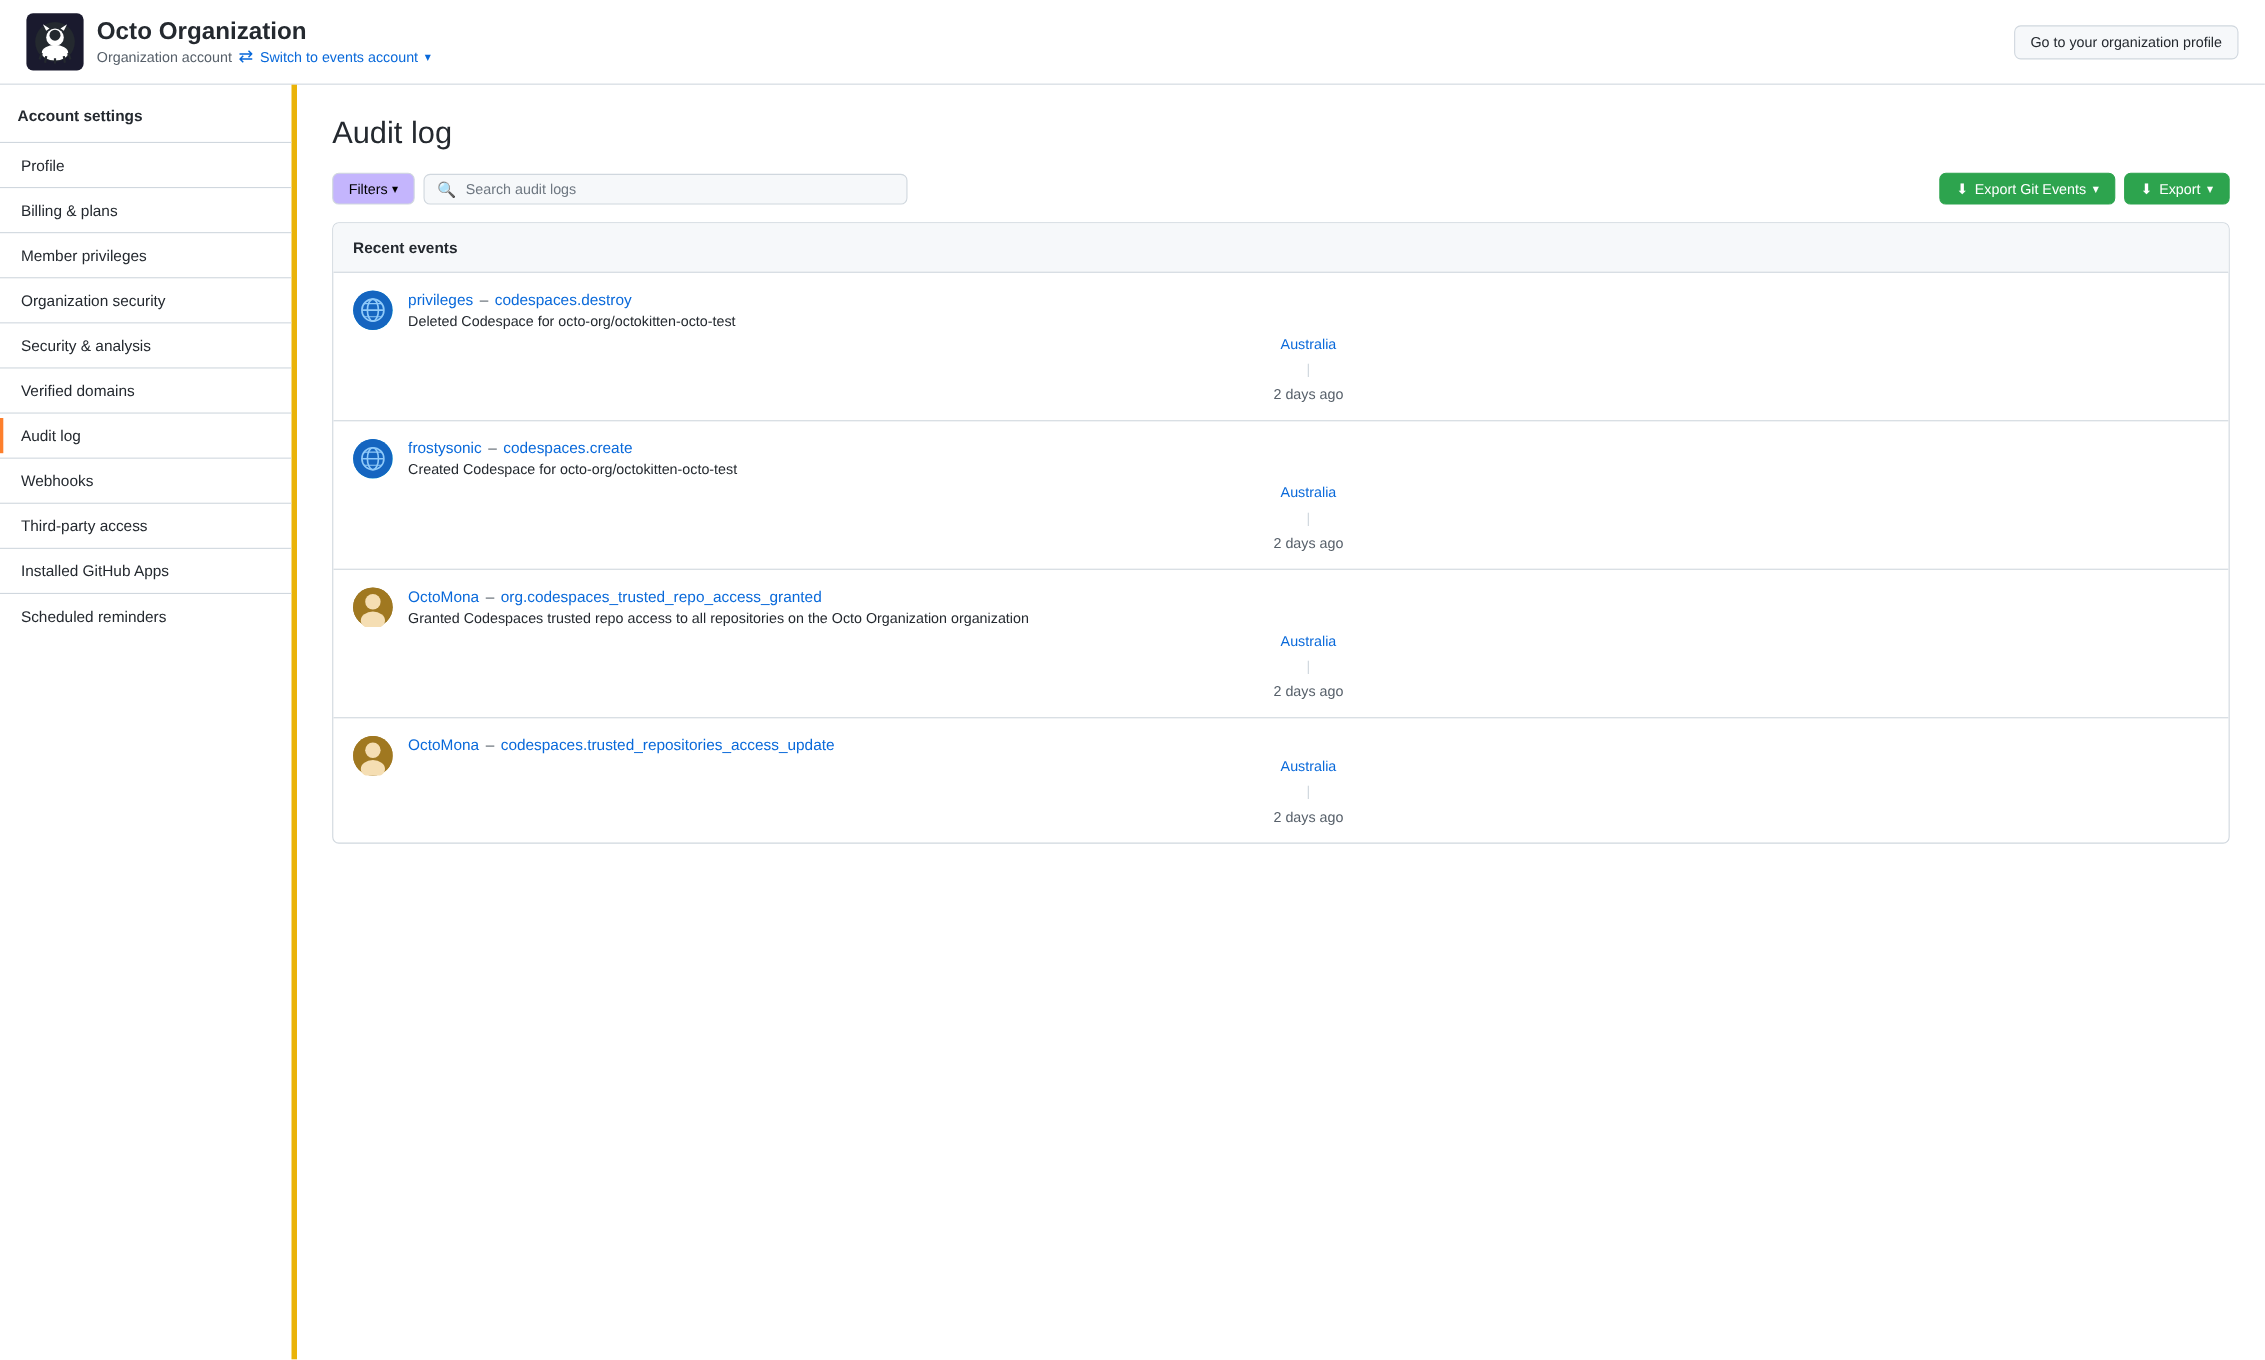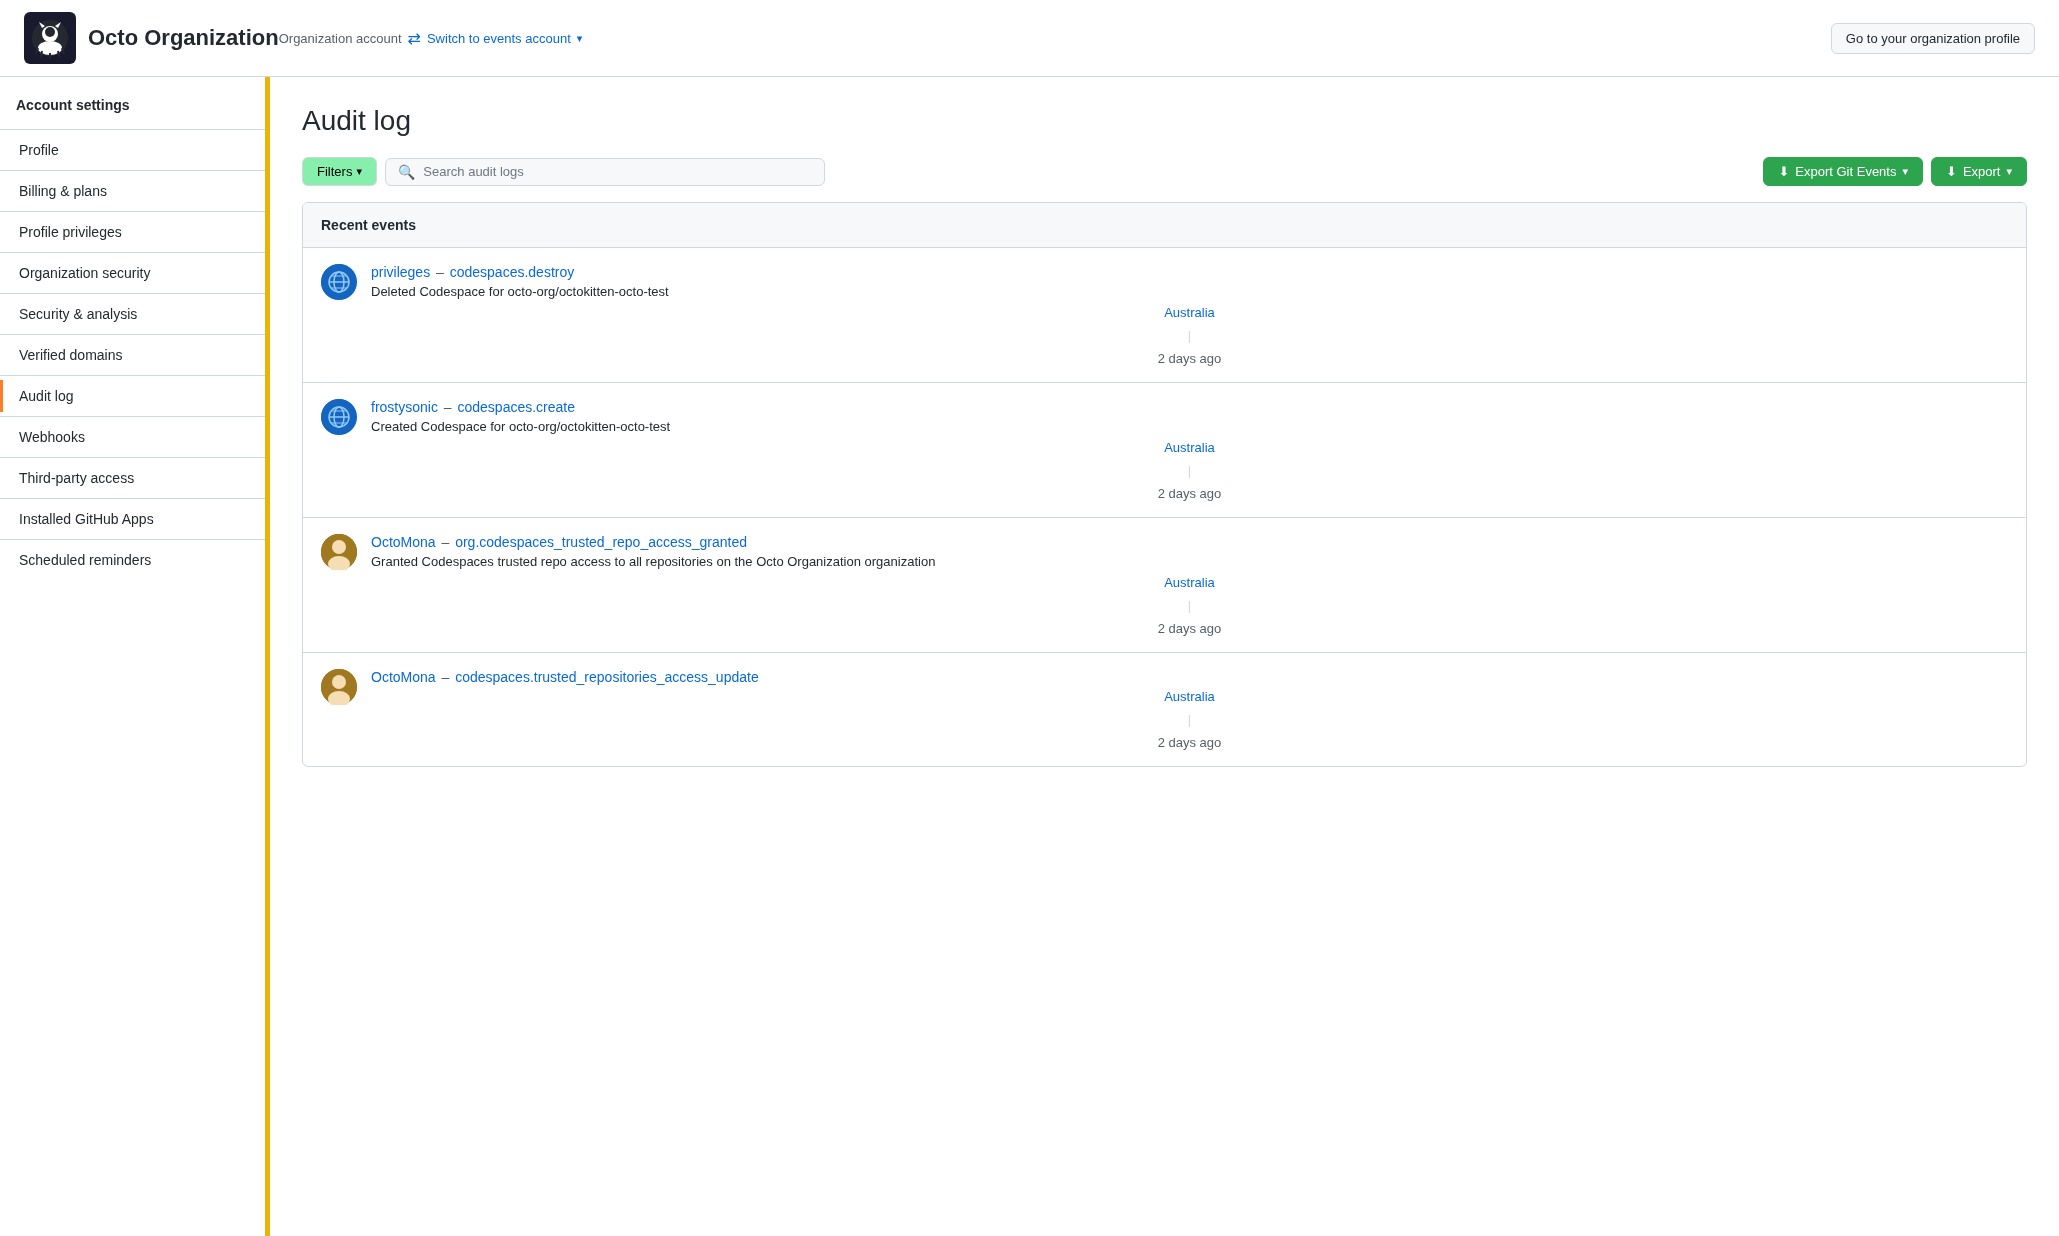--- a/index.html
+++ b/index.html
@@ -3,21 +3,21 @@
   <meta charset="utf-8">
   <style>
     * { box-sizing: border-box; margin: 0; padding: 0; }
     body { font-family: -apple-system, BlinkMacSystemFont, "Segoe UI", Helvetica, Arial, sans-serif; font-size: 14px; color: #24292f; background: #fff; }
 
     
     .header { display: flex; align-items: center; justify-content: space-between; padding: 12px 24px; border-bottom: 1px solid #d0d7de; }
     .header-left { display: flex; align-items: center; gap: 12px; }
     .org-logo { width: 52px; height: 52px; border-radius: 6px; background: #1a1a2e; display: flex; align-items: center; justify-content: center; }
     .org-logo svg { width: 40px; height: 40px; }
-    .org-info { display: flex; flex-direction: row; }
+    .org-info { display: flex; flex-direction: column; }
     .org-name { font-size: 22px; font-weight: 600; color: #24292f; }
     .org-sub { display: flex; align-items: center; gap: 6px; font-size: 13px; color: #57606a; }
     .switch-link { color: #0969da; text-decoration: none; display: flex; align-items: center; gap: 4px; font-size: 13px; }
     .org-profile-btn { padding: 7px 14px; border: 1px solid #d0d7de; border-radius: 6px; background: #f6f8fa; font-size: 13px; font-weight: 500; color: #24292f; cursor: pointer; }
 
     
     .layout { display: flex; min-height: calc(100vh - 77px); }
 
     
     .sidebar { width: 270px; flex-shrink: 0; padding: 20px 0; border-right: 5px solid #eab308; }
@@ -26,21 +26,21 @@
     .sidebar-item.active { border-left-color: #fd7f2c; font-weight: 500; background: transparent; }
     .sidebar-divider { height: 1px; background: #d0d7de; margin: 4px 0; }
 
     
     .main { flex: 1; padding: 28px 32px; }
     .page-title { font-size: 28px; font-weight: 400; color: #24292f; margin-bottom: 20px; }
 
     
     .toolbar { display: flex; align-items: center; justify-content: space-between; margin-bottom: 16px; }
     .toolbar-left { display: flex; align-items: center; gap: 8px; }
-    .filters-btn { display: flex; align-items: center; gap: 4px; padding: 6px 14px; border: 1px solid #d0d7de; border-radius: 6px; background: #86efac; font-size: 13px; font-weight: 500; cursor: pointer; }
+    .filters-btn { display: flex; align-items: center; gap: 4px; padding: 6px 14px; border: 1px solid #d0d7de; border-radius: 6px; background: #c4b5fd; font-size: 13px; font-weight: 500; cursor: pointer; }
     .search-box { display: flex; align-items: center; border: 1px solid #d0d7de; border-radius: 6px; background: #f6f8fa; padding: 5px 12px; gap: 8px; width: 440px; }
     .search-box input { border: none; background: transparent; outline: none; font-size: 13px; color: #24292f; width: 100%; }
     .search-box input::placeholder { color: #6e7781; }
     .toolbar-right { display: flex; gap: 8px; }
     .export-btn { display: flex; align-items: center; gap: 6px; padding: 6px 14px; border: 1px solid #2da44e; border-radius: 6px; background: #2da44e; color: #fff; font-size: 13px; font-weight: 500; cursor: pointer; }
 
     
     .events-panel { border: 1px solid #d0d7de; border-radius: 6px; overflow: hidden; }
     .events-header { padding: 14px 18px; background: #f6f8fa; border-bottom: 1px solid #d0d7de; font-size: 14px; font-weight: 700; color: #24292f; }
     .event-row { display: flex; align-items: flex-start; gap: 14px; padding: 16px 18px; border-bottom: 1px solid #d0d7de; }
@@ -97,21 +97,21 @@
 
 <div class="layout">
 
   <nav class="sidebar">
     <div class="sidebar-heading">Account settings</div>
     <div class="sidebar-divider"></div>
     <a class="sidebar-item">Profile</a>
     <div class="sidebar-divider"></div>
     <a class="sidebar-item">Billing &amp; plans</a>
     <div class="sidebar-divider"></div>
-    <a class="sidebar-item">Profile privileges</a>
+    <a class="sidebar-item">Member privileges</a>
     <div class="sidebar-divider"></div>
     <a class="sidebar-item">Organization security</a>
     <div class="sidebar-divider"></div>
     <a class="sidebar-item">Security &amp; analysis</a>
     <div class="sidebar-divider"></div>
     <a class="sidebar-item">Verified domains</a>
     <div class="sidebar-divider"></div>
     <a class="sidebar-item active">Audit log</a>
     <div class="sidebar-divider"></div>
     <a class="sidebar-item">Webhooks</a>

